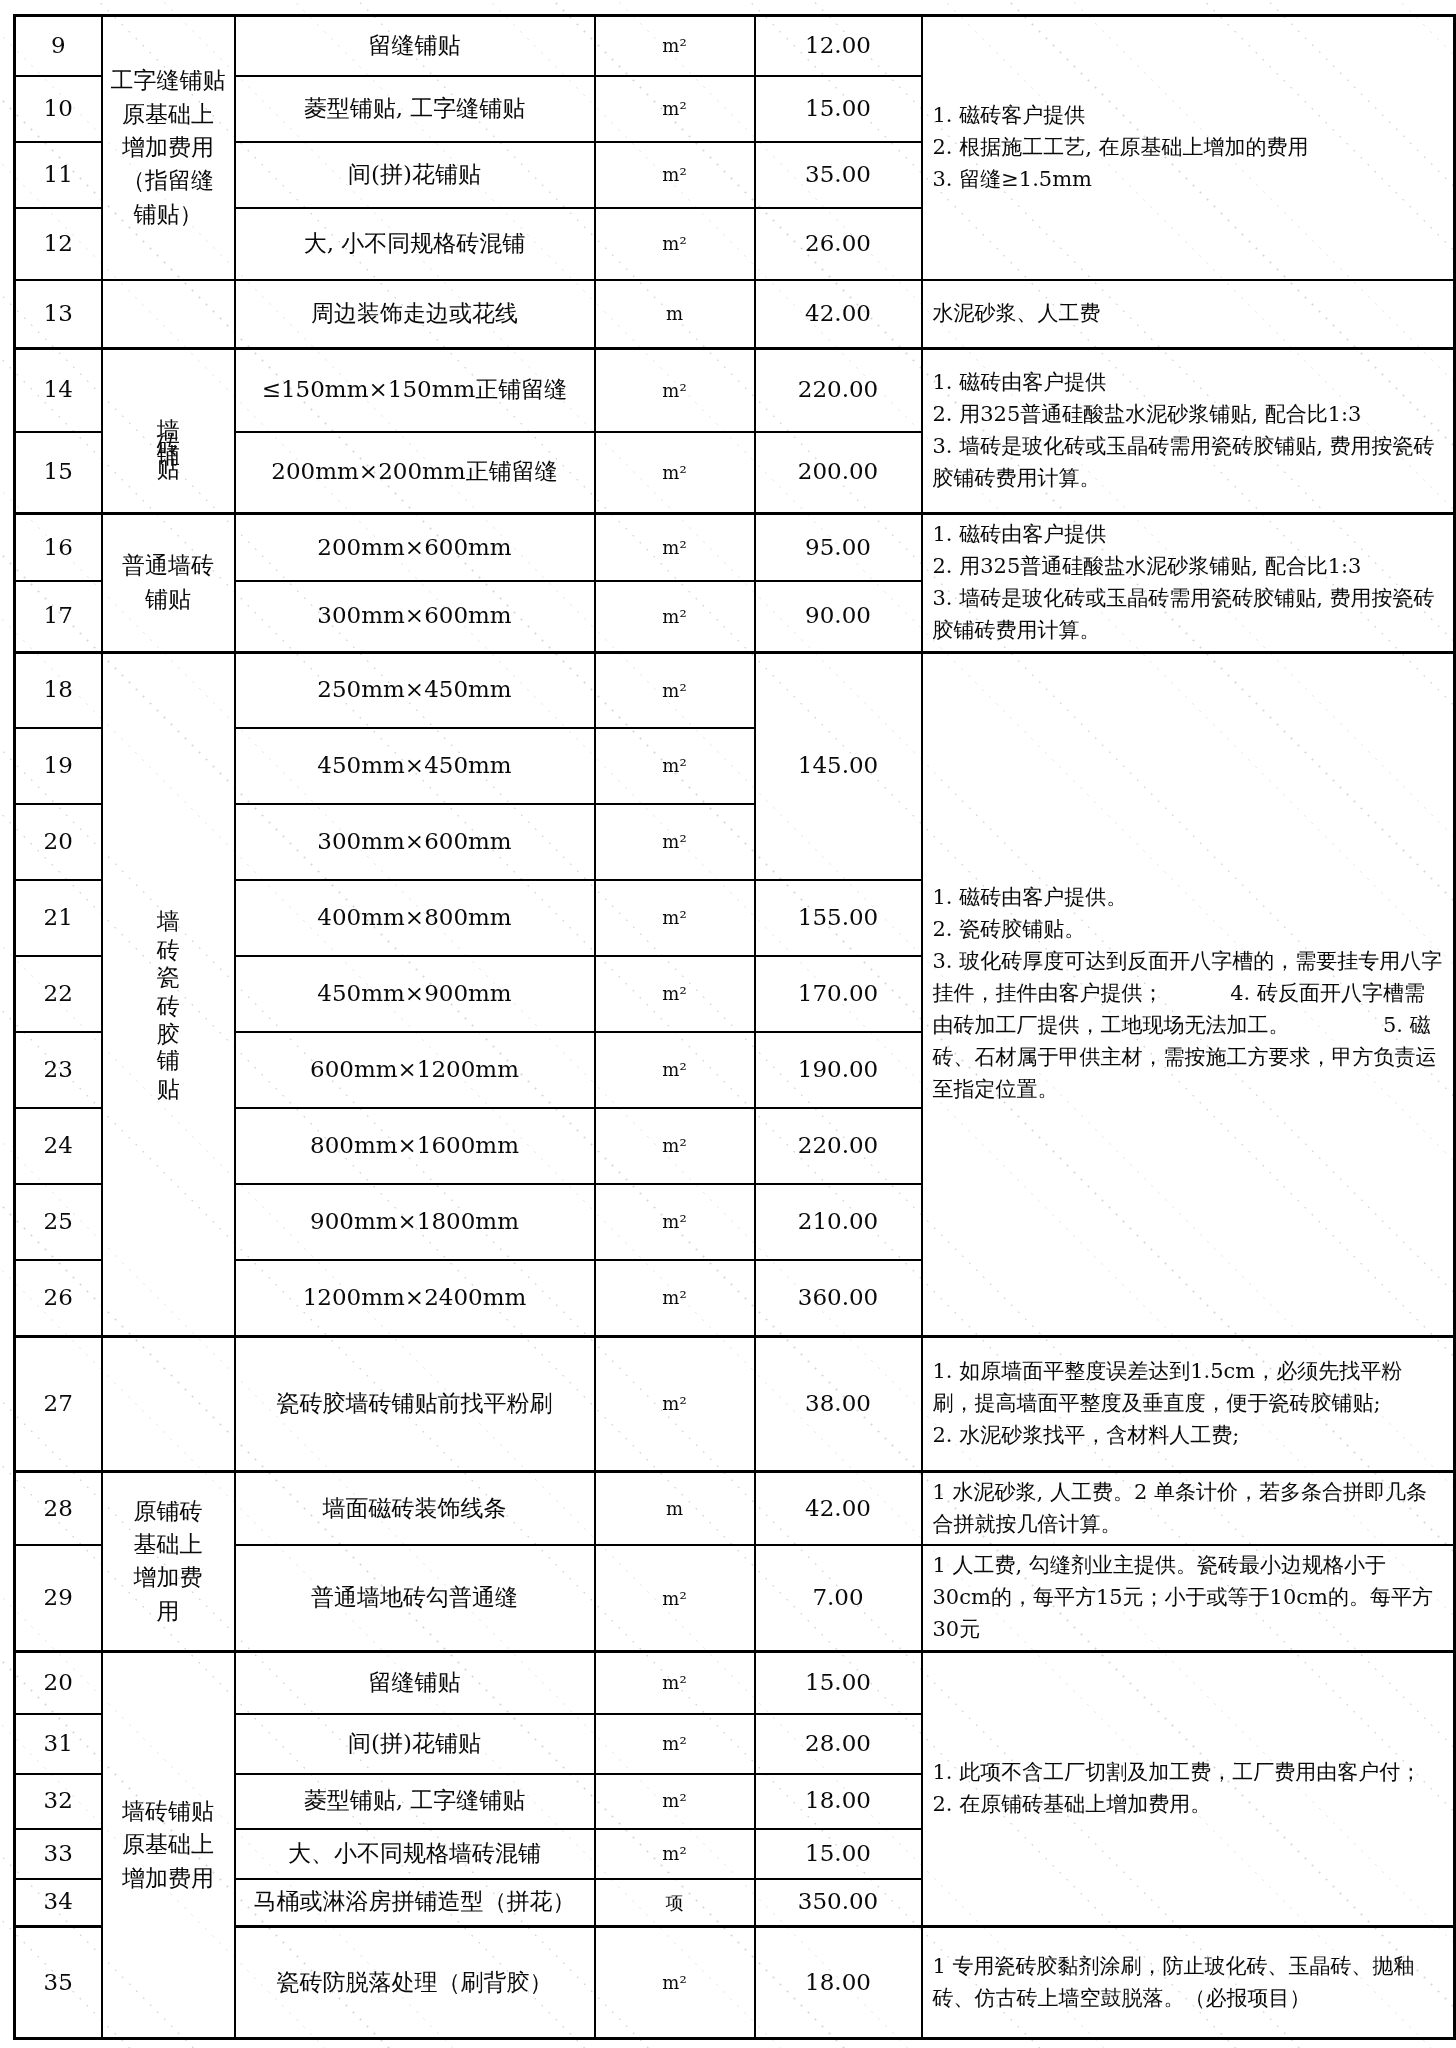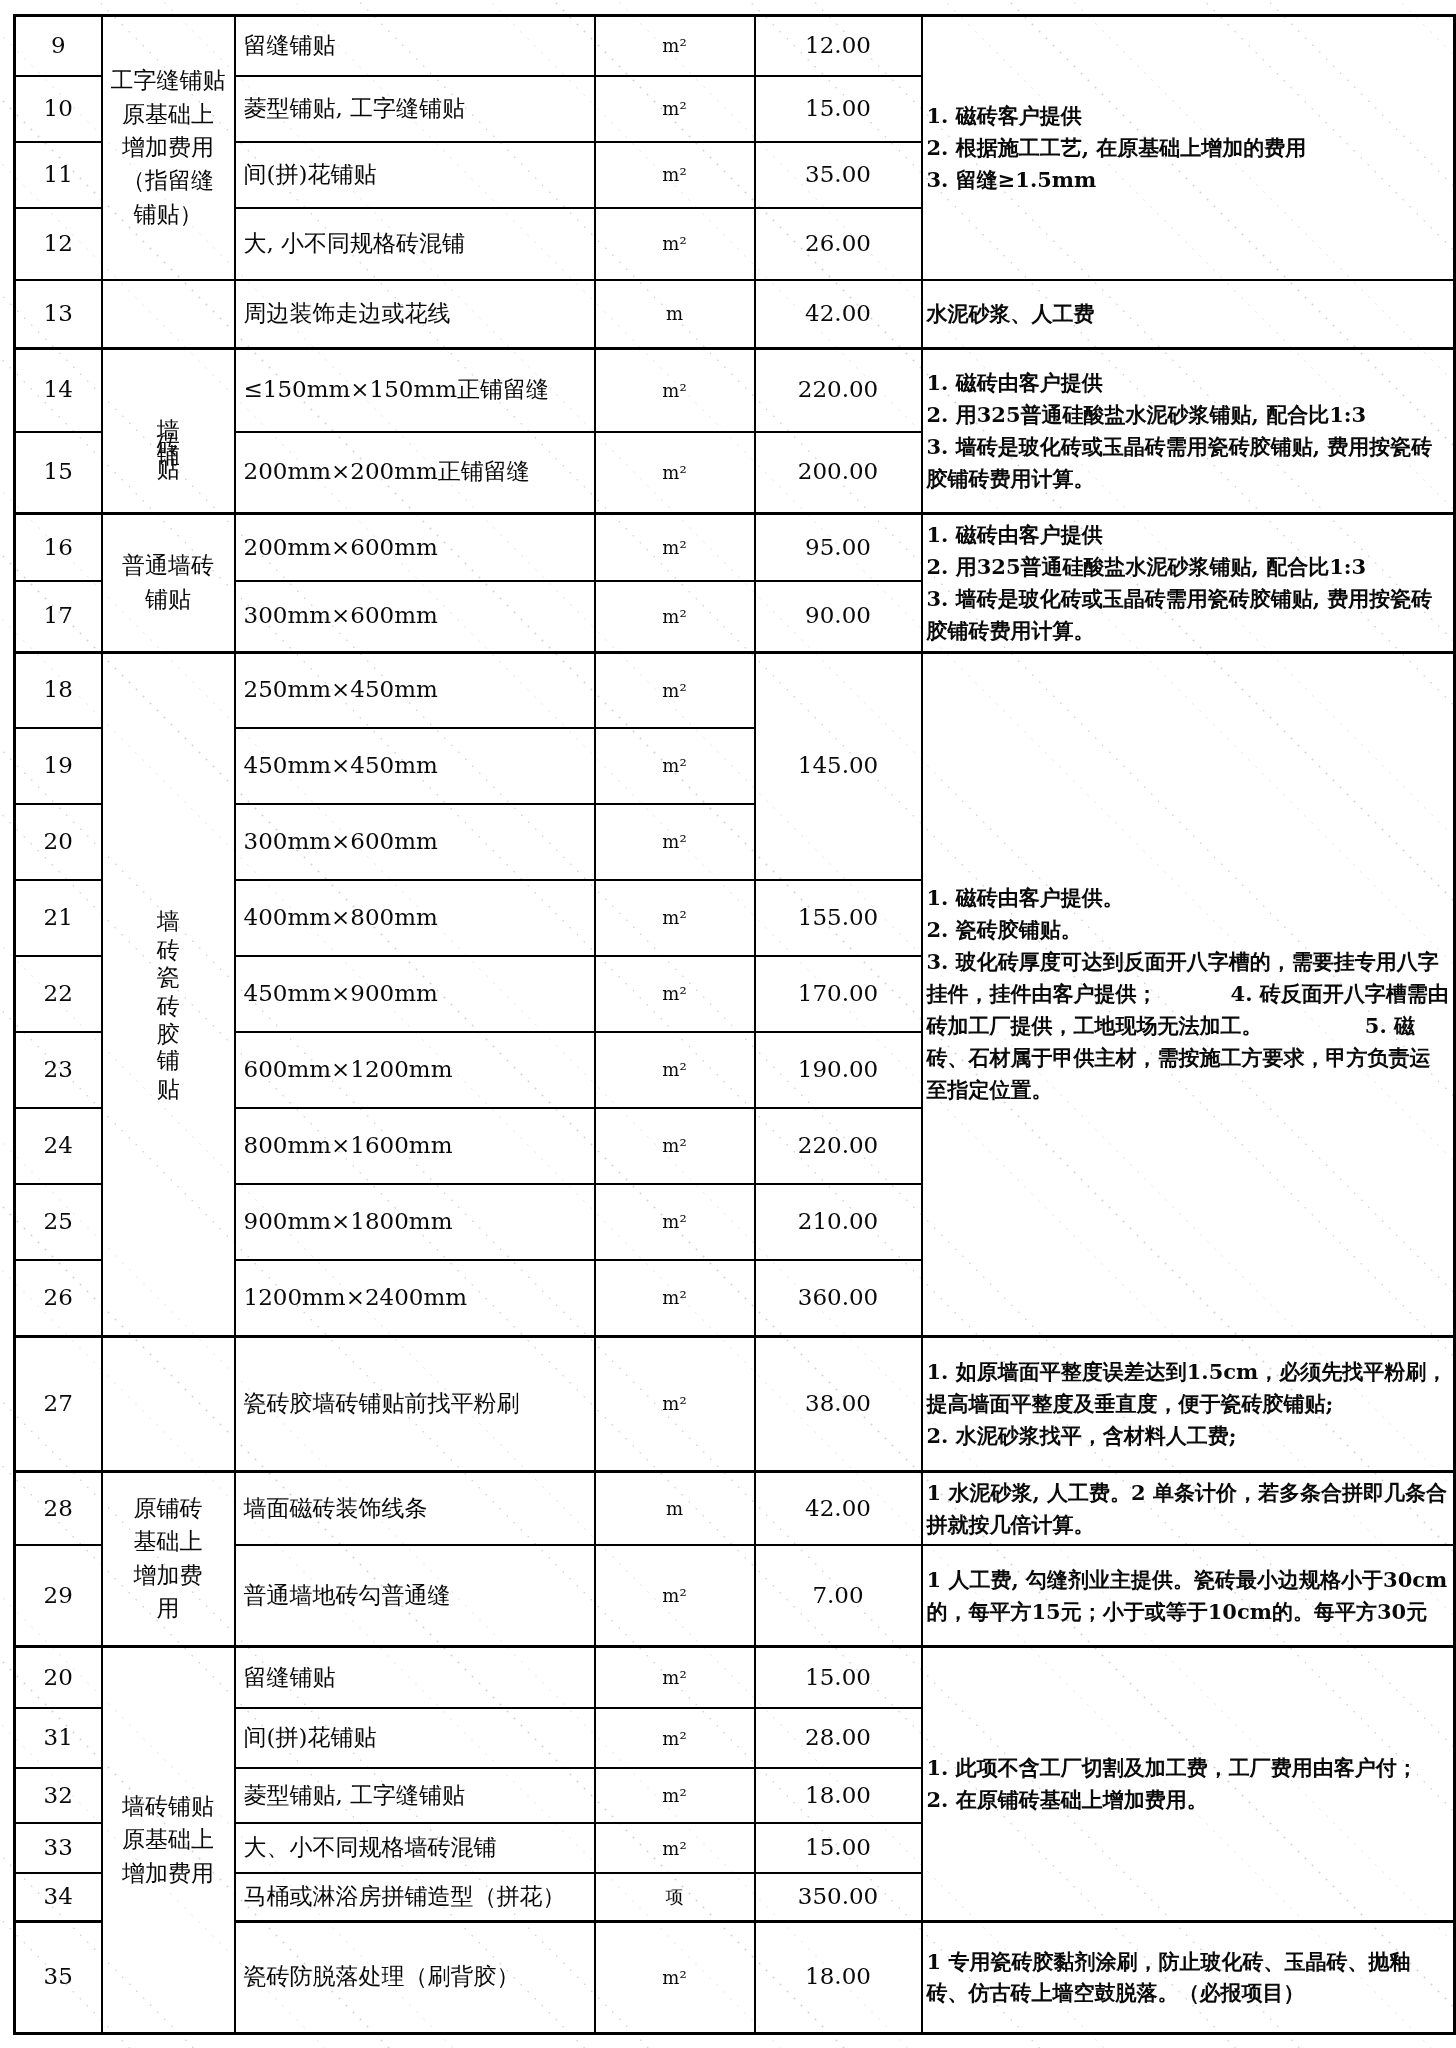--- a/index.html
+++ b/index.html
@@ -15,26 +15,26 @@
     border:2px solid #000;
     padding:2px 8px;
     font-size:23px;line-height:1.3;
     vertical-align:middle;
     overflow:hidden;
     color:#0a0a0a;
   }
   tr.thick > td{border-top-width:3px;}
   .c-num{text-align:center;padding:2px 2px;}
   .c-cat{text-align:center;white-space:pre-line;padding:2px 4px;line-height:1.45;}
-  .c-item{text-align:left;}
+  .c-item{text-align:center;}
   .c-unit{text-align:center;font-size:18px;}
   .c-price{text-align:center;}
   .c-note{
     text-align:left;white-space:pre-wrap;
-    font-size:21px;line-height:1.52;padding:4px 4px;font-weight:bold;
+    font-size:21px;line-height:1.52;padding:4px 10px;
   }
   .v-text{
     writing-mode:vertical-rl;text-orientation:upright;
     display:inline-block;white-space:normal;
   }
   .v4{letter-spacing:13px;}
   .v7{letter-spacing:28px;}
   
   .noise{
     position:absolute;inset:0;pointer-events:none;opacity:.30;

